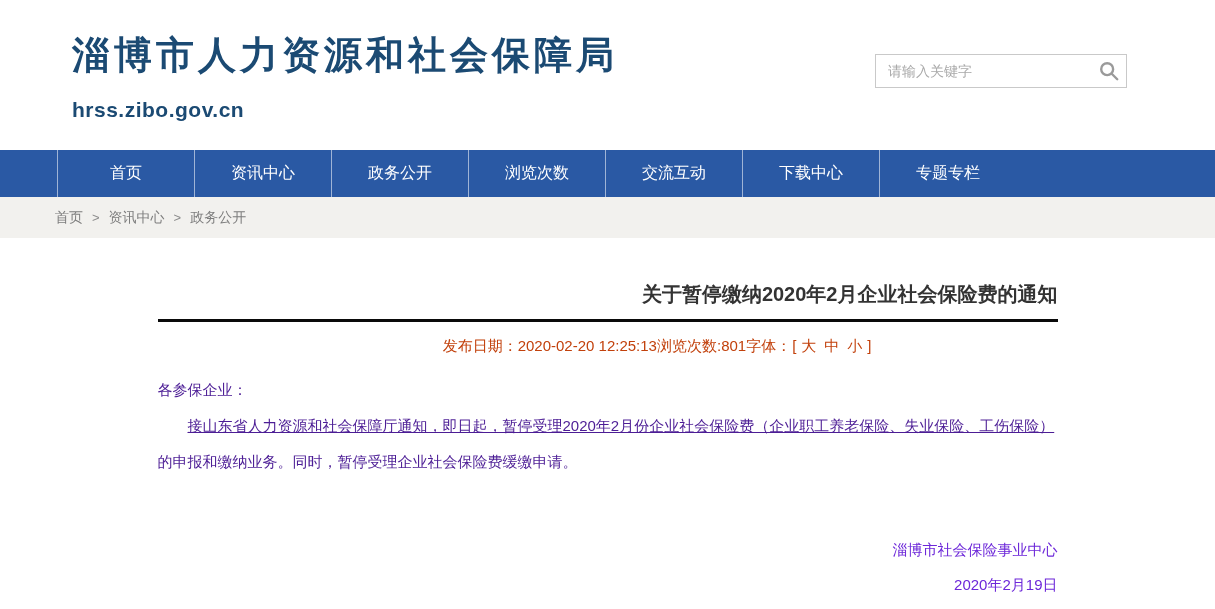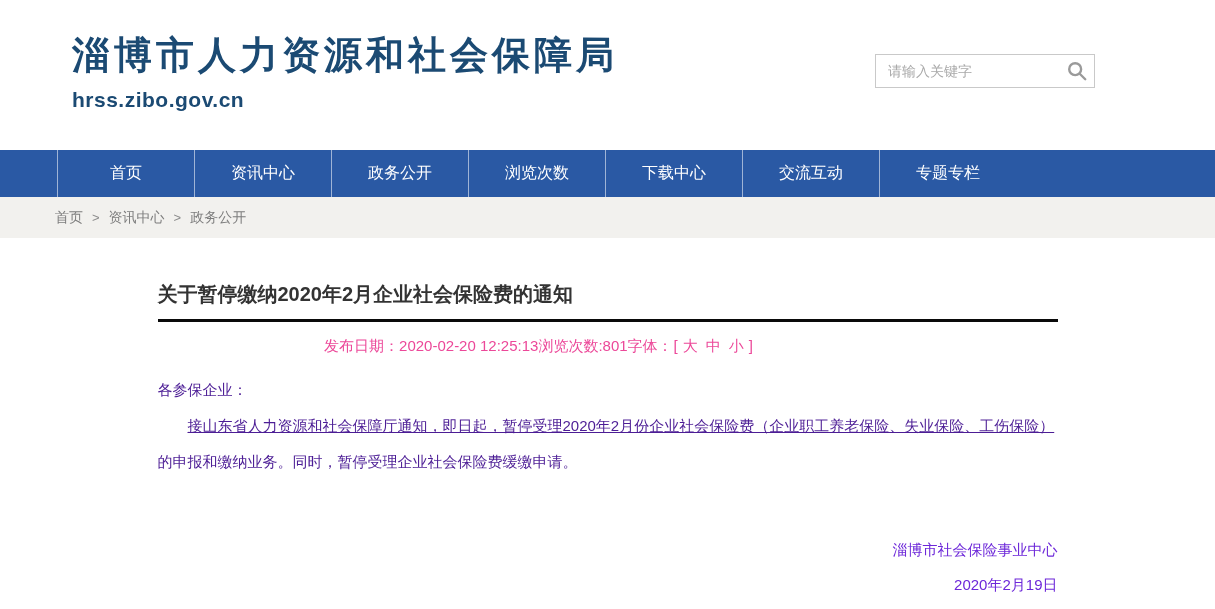--- a/index.html
+++ b/index.html
@@ -15,25 +15,25 @@
 
   
   .site-header { position: relative; height: 150px; background: #ffffff; }
   .brand { position: absolute; left: 72px; top: 34px; }
   .site-title {
     font-size: 38px; font-weight: bold; color: #1b4a73;
     letter-spacing: 4px; line-height: 42px; white-space: nowrap;
   }
   .site-url {
     font-size: 21px; font-weight: bold; color: #1b4a73;
-    margin-top: 12px; letter-spacing: 0.5px;
+    margin-top: 22px; letter-spacing: 0.5px;
   }
   .search-box {
     position: absolute; left: 875px; top: 54px;
-    width: 220px; height: 34px;
+    width: 252px; height: 34px;
     border: 1px solid #c9c9c9; background: #ffffff;
     display: flex; align-items: center;
   }
   .search-input {
     flex: 1; min-width: 0; border: none; outline: none;
     font-size: 14px; color: #333; padding: 0 4px 0 12px;
     font-family: inherit; background: transparent;
   }
   .search-input::placeholder { color: #a9a9a9; }
   .search-btn {
@@ -56,27 +56,27 @@
     height: 41px; background: #f2f1ee;
     display: flex; align-items: center; padding-left: 55px;
     font-size: 14px; color: #7d7d7d;
   }
   .crumb { color: #7d7d7d; text-decoration: none; cursor: pointer; }
   .crumb-sep { margin: 0 9px; color: #8c8c8c; font-size: 13px; }
 
   
   .article { width: 900px; margin: 0 auto; }
   .article-title {
-    margin: 0; padding-top: 44px; text-align: left;
+    margin: 0; padding-top: 44px; text-align: right;
     font-size: 20px; font-weight: bold; color: #333; line-height: 24px;
   }
   .title-rule { height: 3px; background: #0a0a0a; margin-top: 13px; }
   .meta-row {
-    display: flex; justify-content: center; align-items: center;
-    padding: 15px 185px 0 48px; font-size: 15px; color: #ec4899;
+    display: flex; justify-content: flex-end; align-items: center;
+    padding: 15px 185px 0 48px; font-size: 15px; color: #c2410c;
   }
   .meta-item { white-space: nowrap; }
   .font-opt { cursor: pointer; margin: 0 4px; }
   .font-bracket { margin: 0 1px; }
 
   .article-body { margin-top: 16px; font-size: 15px; color: #4c1d95; line-height: 36px; }
   .para-indent { text-indent: 2em; text-decoration: underline; }
 
   .signature { margin-top: 52px; text-align: right; font-size: 15px; color: #6d28d9; line-height: 35px; }
 </style>
@@ -100,22 +100,22 @@
     </span>
   </div>
 </header>
 
 <nav class="main-nav">
   <div class="nav-spacer"></div>
   <a class="nav-item">首页</a>
   <a class="nav-item">资讯中心</a>
   <a class="nav-item">政务公开</a>
   <a class="nav-item">浏览次数</a>
+  <a class="nav-item">交流互动</a>
   <a class="nav-item">下载中心</a>
-  <a class="nav-item">交流互动</a>
   <a class="nav-item">专题专栏</a>
 </nav>
 
 <div class="breadcrumb-bar">
   <a class="crumb">首页</a>
   <span class="crumb-sep">&gt;</span>
   <a class="crumb">资讯中心</a>
   <span class="crumb-sep">&gt;</span>
   <a class="crumb">政务公开</a>
 </div>

